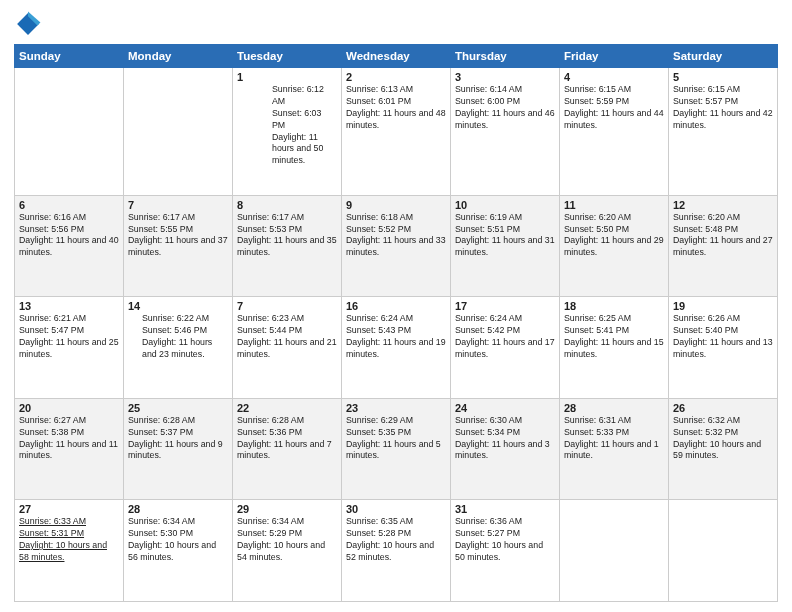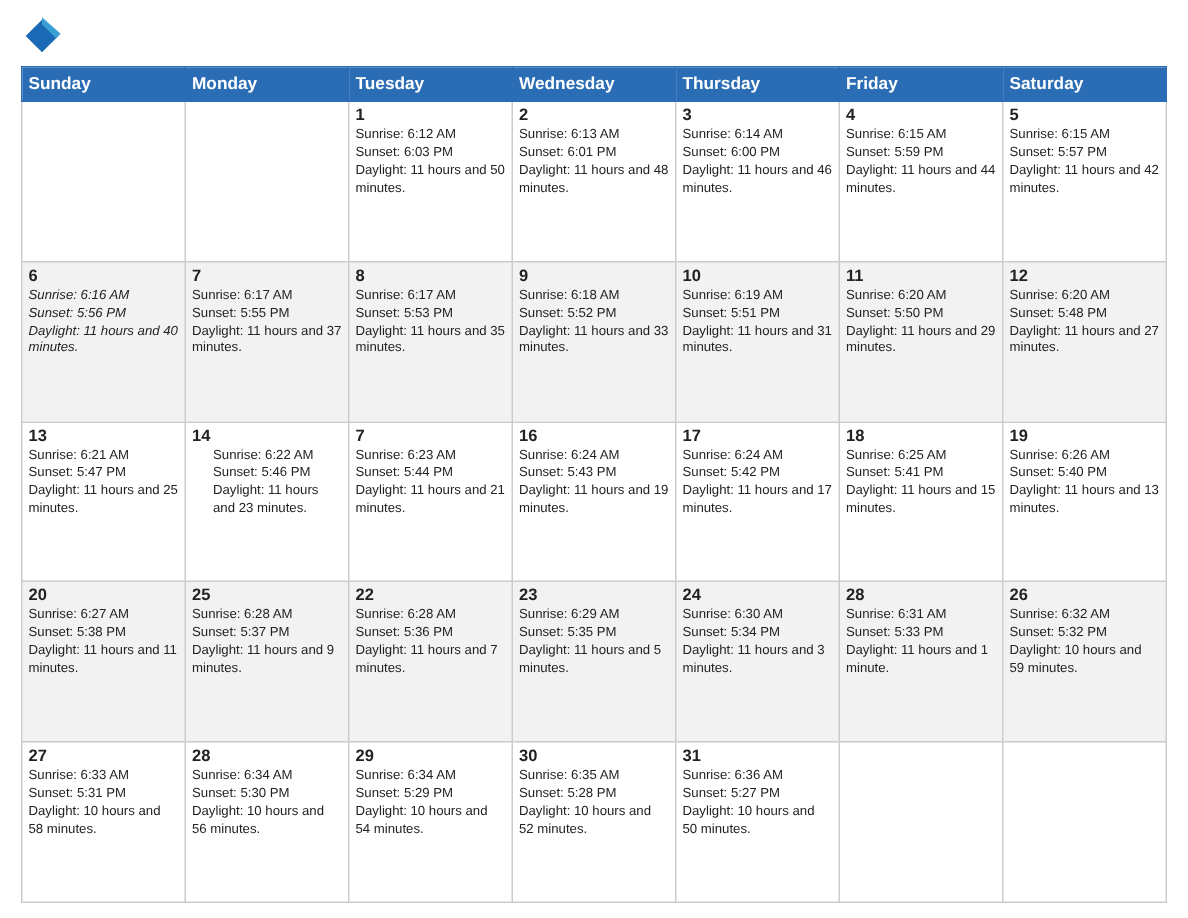--- a/index.html
+++ b/index.html
@@ -127,21 +127,21 @@
           <th>Friday</th>
           <th>Saturday</th>
         </tr>
     </thead>
     <tbody id="calendar-body">
     <tr>
           <td class="empty"></td>
           <td class="empty"></td>
           <td>
             <span class="day-num">1</span>
-            <div class="day-info" style="white-space: pre-line;">Sunrise: 6:12 AM
+            <div class="day-info" style="white-space: pre-line; margin-left: 35px;">Sunrise: 6:12 AM
 Sunset: 6:03 PM
 Daylight: 11 hours and 50 minutes.</div>
           </td>
           <td>
             <span class="day-num">2</span>
             <div class="day-info" style="white-space: pre-line;">Sunrise: 6:13 AM
 Sunset: 6:01 PM
 Daylight: 11 hours and 48 minutes.</div>
           </td>
           <td>
@@ -159,21 +159,21 @@
           <td>
             <span class="day-num">5</span>
             <div class="day-info" style="white-space: pre-line;">Sunrise: 6:15 AM
 Sunset: 5:57 PM
 Daylight: 11 hours and 42 minutes.</div>
           </td>
         </tr>
         <tr>
           <td style="background: rgb(242, 242, 242);">
             <span class="day-num">6</span>
-            <div class="day-info" style="white-space: pre-line; font-style: italic;">Sunrise: 6:16 AM
+            <div class="day-info" style="white-space: pre-line;">Sunrise: 6:16 AM
 Sunset: 5:56 PM
 Daylight: 11 hours and 40 minutes.</div>
           </td>
           <td style="background: rgb(242, 242, 242);">
             <span class="day-num">7</span>
             <div class="day-info" style="white-space: pre-line;">Sunrise: 6:17 AM
 Sunset: 5:55 PM
 Daylight: 11 hours and 37 minutes.</div>
           </td>
           <td style="background: rgb(242, 242, 242);">
@@ -291,21 +291,21 @@
           <td style="background: rgb(242, 242, 242);">
             <span class="day-num">26</span>
             <div class="day-info" style="white-space: pre-line;">Sunrise: 6:32 AM
 Sunset: 5:32 PM
 Daylight: 10 hours and 59 minutes.</div>
           </td>
         </tr>
         <tr>
           <td>
             <span class="day-num">27</span>
-            <div class="day-info" style="white-space: pre-line;">Sunrise: 6:33 AM
+            <div class="day-info" style="white-space: pre-line; text-decoration: underline;">Sunrise: 6:33 AM
 Sunset: 5:31 PM
 Daylight: 10 hours and 58 minutes.</div>
           </td>
           <td>
             <span class="day-num">28</span>
             <div class="day-info" style="white-space: pre-line;">Sunrise: 6:34 AM
 Sunset: 5:30 PM
 Daylight: 10 hours and 56 minutes.</div>
           </td>
           <td>

